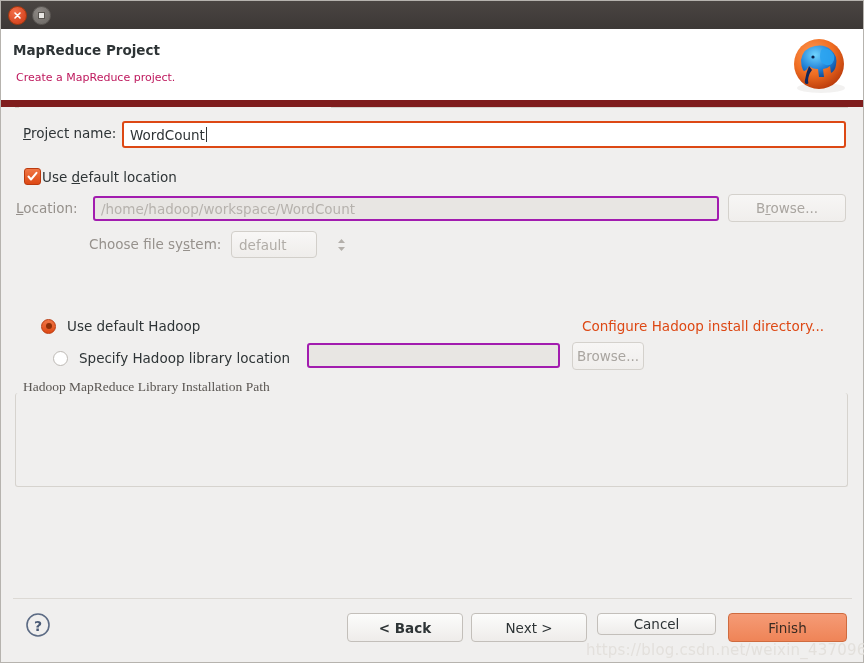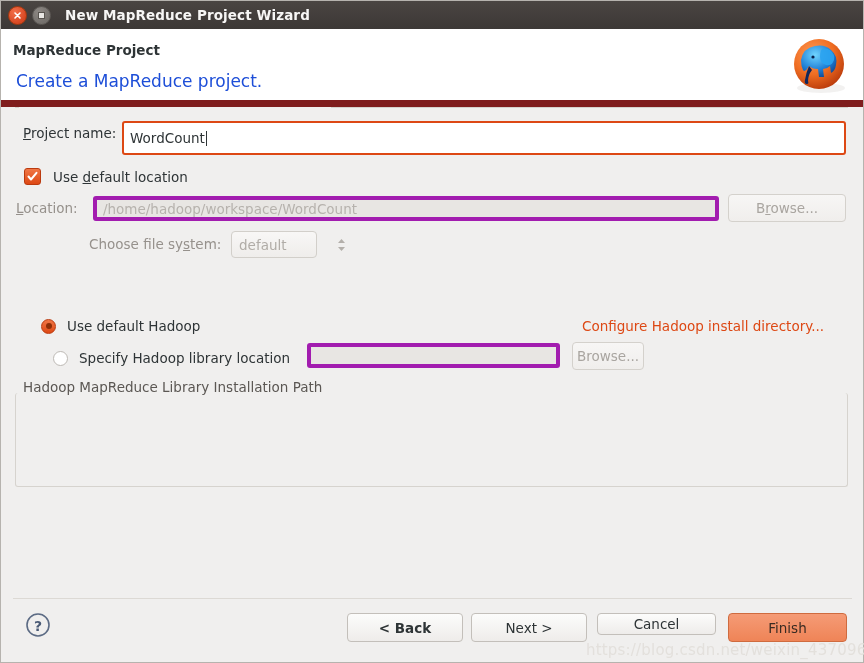--- a/index.html
+++ b/index.html
@@ -92,22 +92,22 @@
   #header-title {
     position: absolute;
     left: 12px; top: 13px;
     font-size: 13.5px;
     font-weight: bold;
     color: #2e3436;
   }
   #header-desc {
     position: absolute;
     left: 15px; top: 42px;
-    font-size: 17px;
-    color: #1d4ed8;
+    font-size: 11px;
+    color: #be185d;
   }
   #header-icon {
     position: absolute;
     right: 8px; top: 1px;
     width: 74px; height: 72px;
   }
 
   
   #content {
     position: relative;
@@ -132,21 +132,21 @@
     padding: 0 6px;
     font-family: "DejaVu Sans", sans-serif;
   }
   .entry.focused {
     background: #ffffff;
     border: 2px solid #dd4814;
     color: #2e3436;
   }
   .entry.disabled {
     background: #e8e6e3;
-    border: 4px solid #a21caf;
+    border: 2px solid #a21caf;
     color: #b6b2ad;
   }
   .caret {
     display: inline-block;
     width: 1px;
     height: 15px;
     background: #2e3436;
     margin-left: 1px;
   }
 
@@ -244,20 +244,21 @@
     height: 1px;
     background: #d6d3ce;
   }
   #group-title {
     position: absolute;
     left: 18px; top: 272px;
     font-size: 13.5px;
     color: #5b5753;
     background: #f0efee;
     padding: 0 4px;
+    font-family: Liberation Serif, serif;
   }
 
   .link-text {
     position: absolute;
     font-size: 13.5px;
     color: #dd4814;
     white-space: nowrap;
   }
 
   
@@ -303,21 +304,20 @@
     <div class="wbtn close">
       <svg width="9" height="9" viewBox="0 0 9 9" aria-hidden="true">
         <path d="M2 2 L7 7 M7 2 L2 7" stroke="#ffffff" stroke-width="1.6" stroke-linecap="round"></path>
       </svg>
     </div>
     <div class="wbtn max">
       <svg width="9" height="9" viewBox="0 0 9 9" aria-hidden="true">
         <rect x="1.5" y="1.5" width="6" height="6" fill="#e9e7e4" stroke="#58544f" stroke-width="1"></rect>
       </svg>
     </div>
-    <div id="titlebar-title">New MapReduce Project Wizard</div>
   </div>
 
   <div id="header">
     <div id="header-title">MapReduce Project</div>
     <div id="header-desc">Create a MapReduce project.</div>
     <div id="header-icon">
       <svg width="74" height="72" viewBox="0 0 74 72" aria-hidden="true">
         <defs>
           <radialGradient id="sphere" cx="38%" cy="30%" r="75%">
             <stop offset="0%" stop-color="#ff9a55"></stop>
@@ -338,32 +338,32 @@
         <circle cx="32" cy="27" r="1.6" fill="#08204d"></circle>
       </svg>
     </div>
   </div>
 
   <div id="content">
 
     <div class="row" style="left:22px; top:18px;">
       <span class="field-label"><span class="mn">P</span><span>roject name:</span></span>
     </div>
-    <div class="entry focused" style="position:absolute; left:121px; top:14px; width:724px; height:34px;">
+    <div class="entry focused" style="position:absolute; left:121px; top:14px; width:724px; height:27px;">
       <span>WordCount</span>
         <span class="caret"></span>
     </div>
 
     <div class="row" style="left:23px; top:61px;">
       <span class="checkbox">
         <svg width="11" height="11" viewBox="0 0 11 11" aria-hidden="true">
           <path d="M1.5 5.5 L4 8.5 L9.5 1.8" stroke="#ffffff" stroke-width="2" fill="none" stroke-linecap="round" stroke-linejoin="round"></path>
         </svg>
       </span>
-      <span class="field-label" style="margin-left:12px;"><span>Use </span><span class="mn">d</span><span>efault location</span></span>
+      <span class="field-label" style="margin-left:1px;"><span>Use </span><span class="mn">d</span><span>efault location</span></span>
     </div>
 
     <div class="row" style="left:15px; top:93px;">
       <span class="field-label disabled"><span class="mn">L</span><span>ocation:</span></span>
     </div>
     <div class="entry disabled" style="position:absolute; left:92px; top:89px; width:626px; height:25px;">
       <span>/home/hadoop/workspace/WordCount</span>
     </div>
     <div class="btn disabled" style="position:absolute; left:727px; top:87px; width:118px;">
       <span><span>B</span><span class="mn">r</span><span>owse...</span></span>

